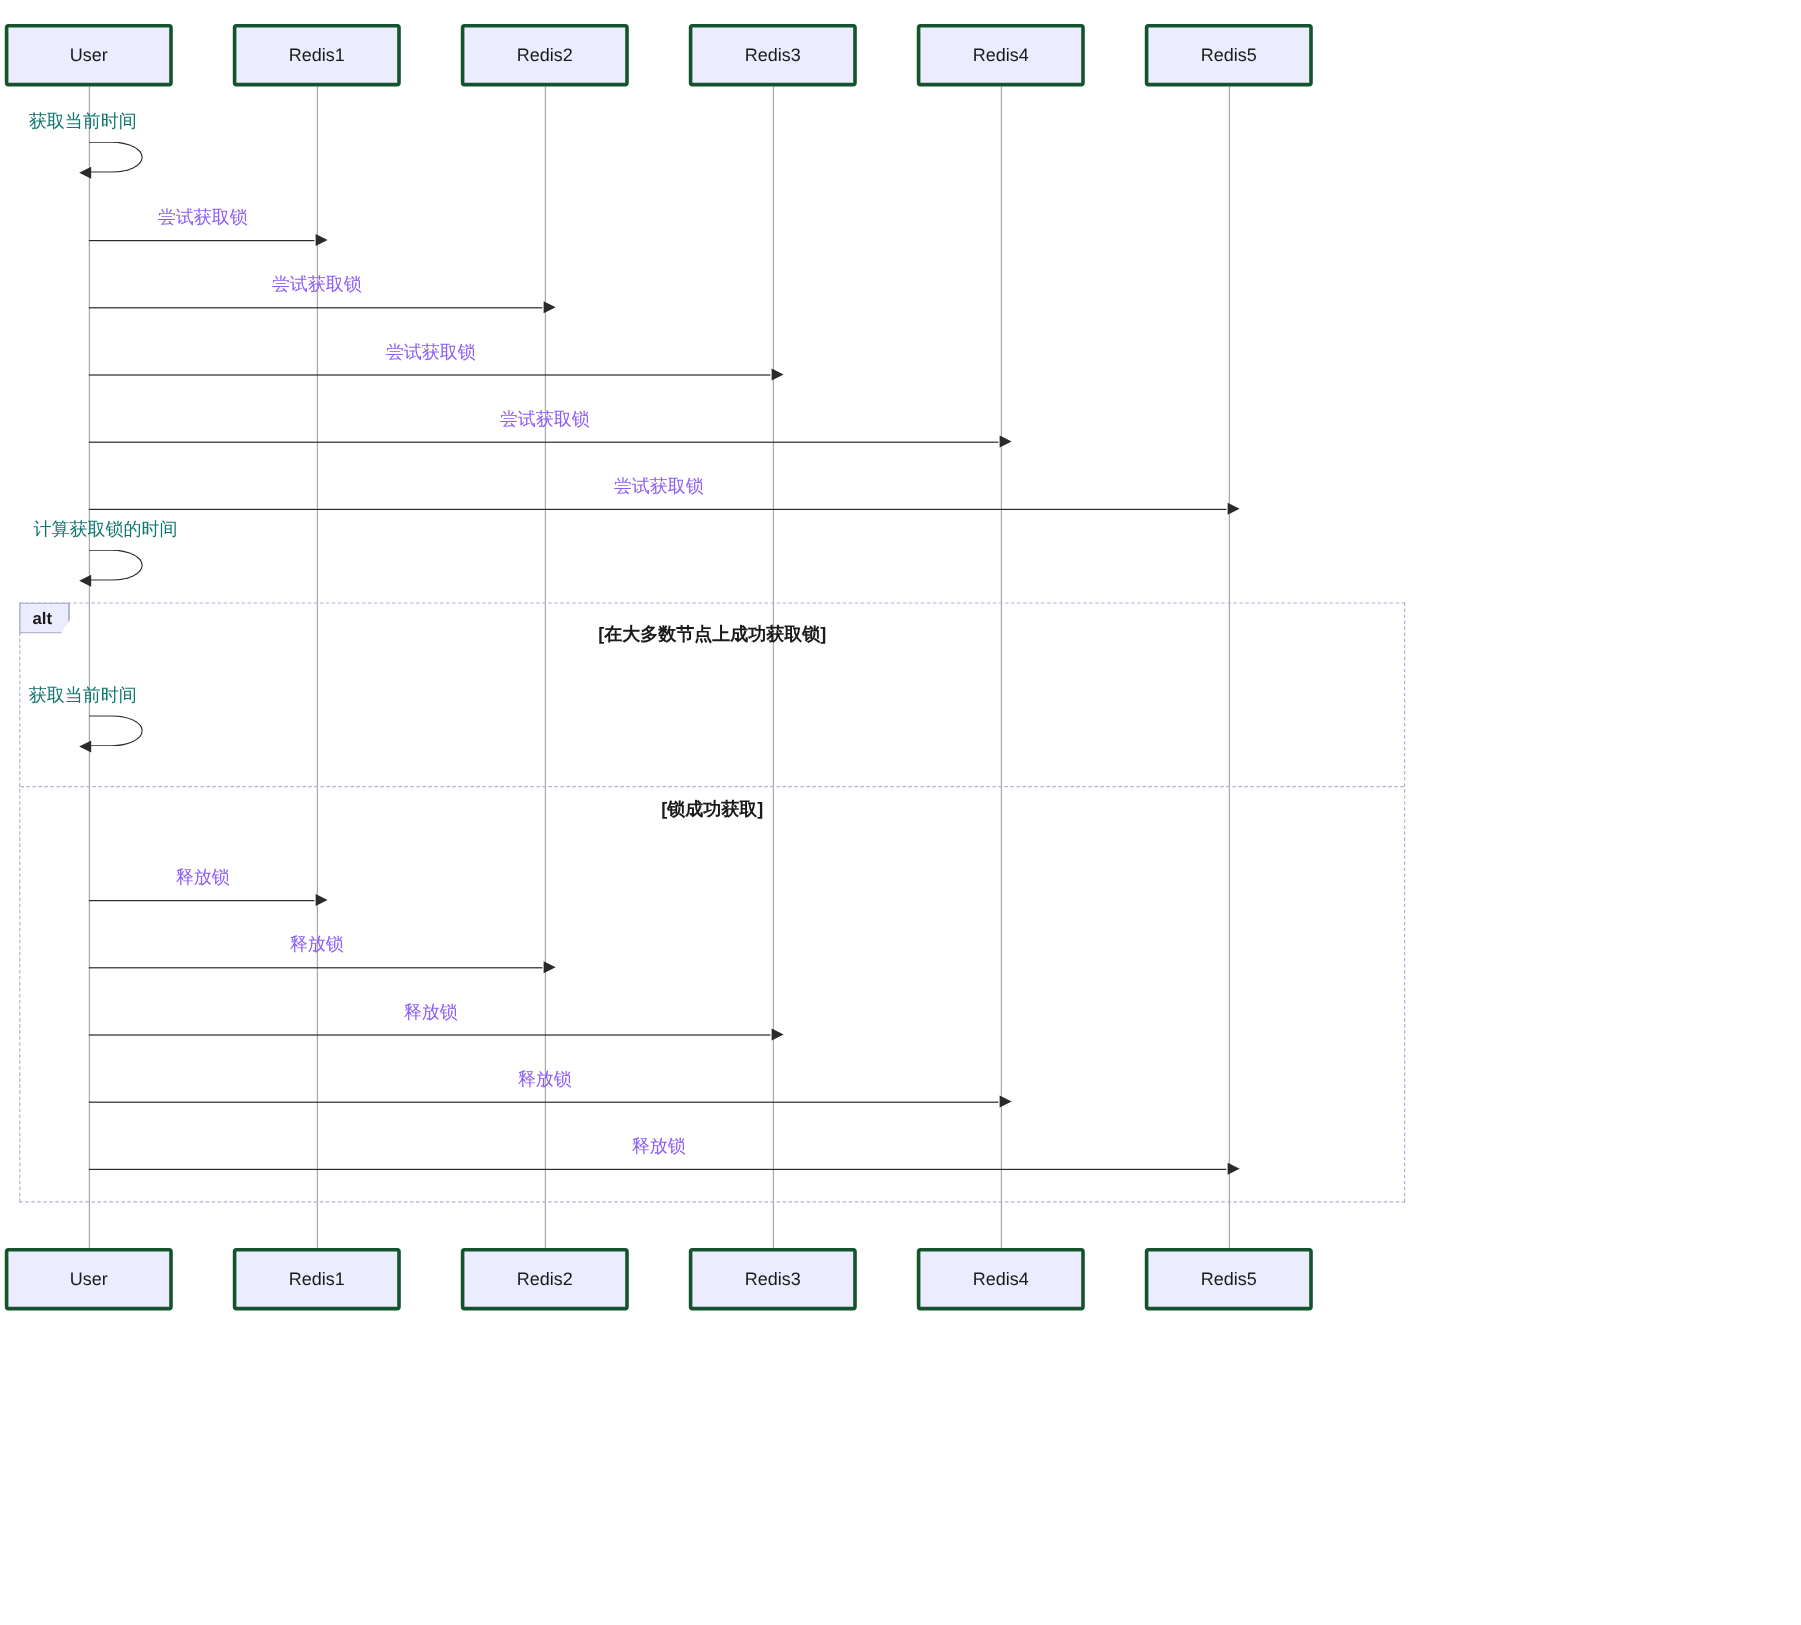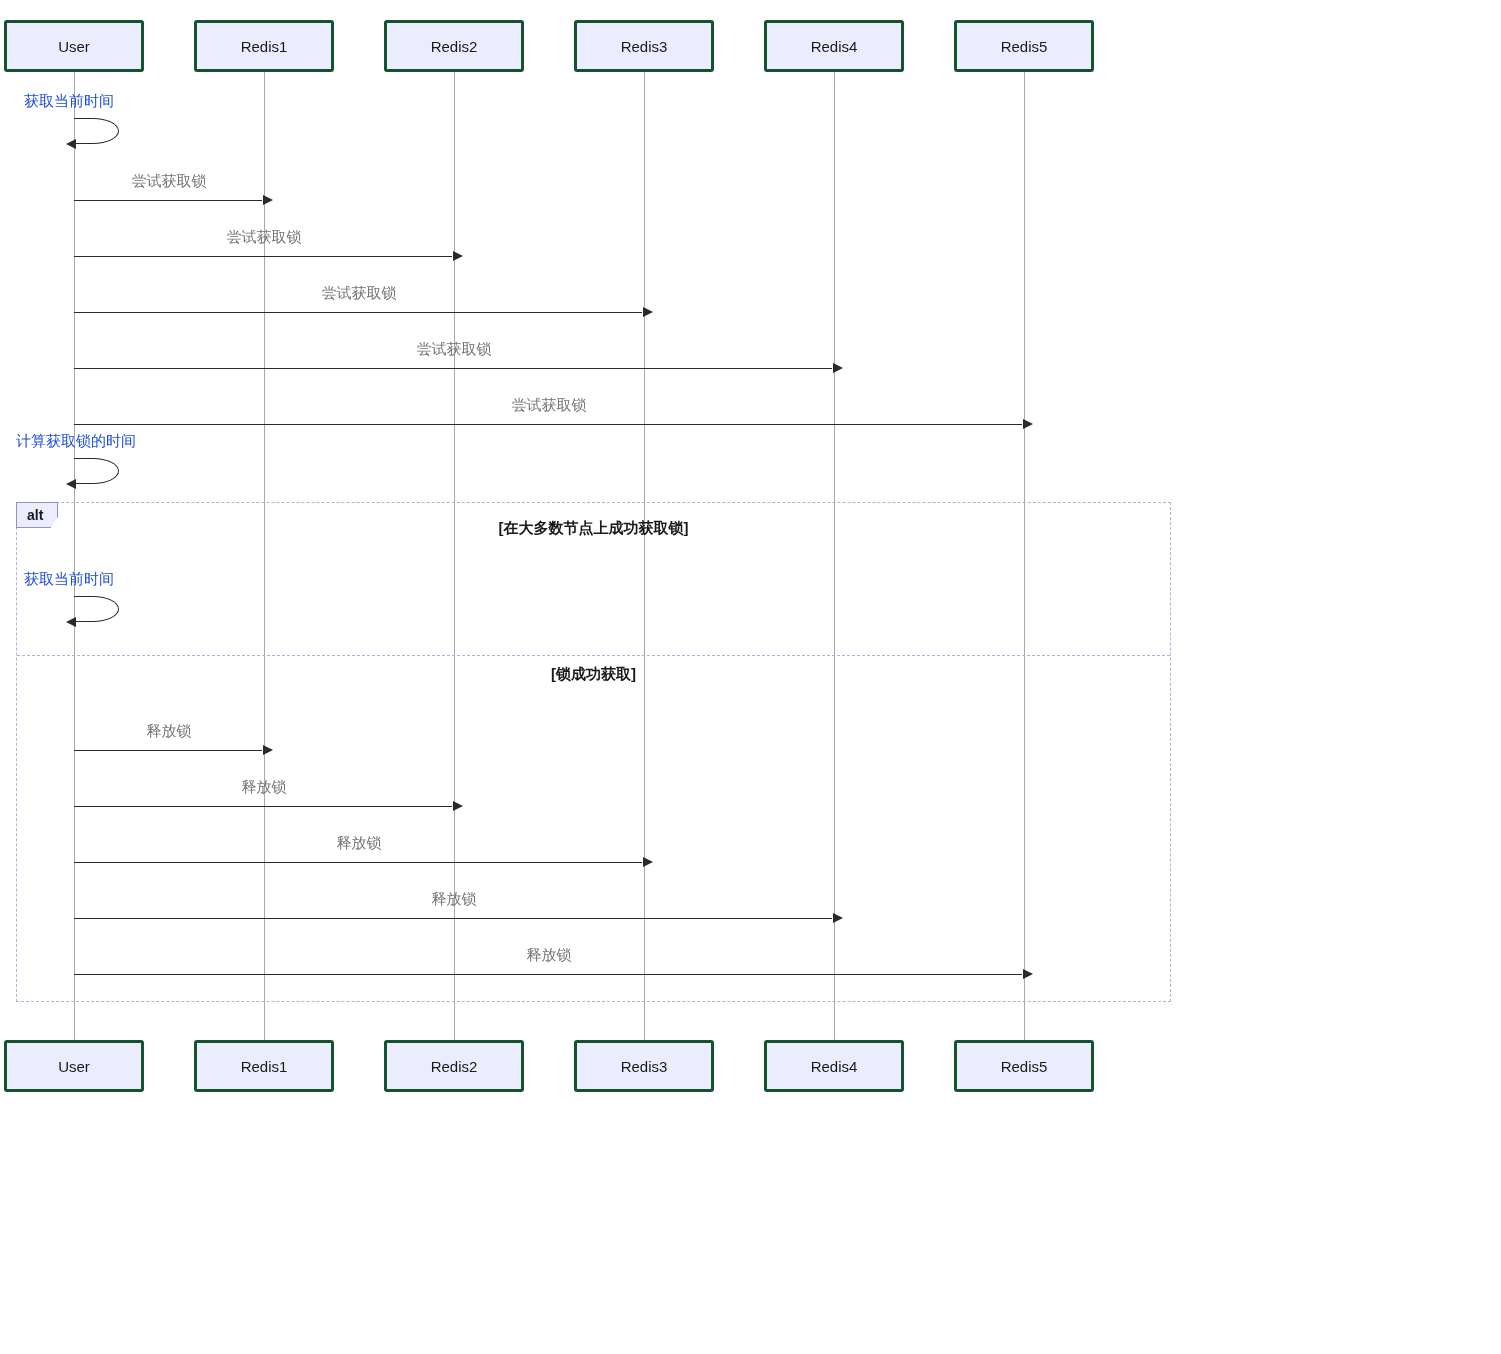--- a/index.html
+++ b/index.html
@@ -44,26 +44,26 @@
     border-top: 5px solid transparent;
     border-bottom: 5px solid transparent;
     border-left: 10px solid #2a2a2a;
     transform: translate(-1px, -5px);
   }
   .msg-label {
     position: absolute;
     text-align: center;
     white-space: nowrap;
     transform: translateX(-50%);
-    color: #737373;
+    color: #8b5cf6;
   }
   .self-label {
     position: absolute;
     white-space: nowrap;
-    color: #1d4ed8;
+    color: #0f766e;
   }
   
   .self-loop {
     position: absolute;
     width: 50px;
     height: 28px;
   }
   .self-loop .arc {
     position: absolute;
     border: 1.2px solid #2a2a2a;
@@ -161,21 +161,21 @@
       <span>Redis5</span>
     </div>
     <div class="actor-box" style="left:954px; top:1040px;">
       <span>Redis5</span>
     </div>
     <div class="self-label" style="left:24px; top:92px;">获取当前时间</div>
     <div class="self-loop" style="left:74px; top:118px;">
       <div class="arc"></div>
       <div class="tail-head"></div>
     </div>
-    <div class="self-label" style="left:16px; top:432px;">计算获取锁的时间</div>
+    <div class="self-label" style="left:28px; top:432px;">计算获取锁的时间</div>
     <div class="self-loop" style="left:74px; top:458px;">
       <div class="arc"></div>
       <div class="tail-head"></div>
     </div>
     <div class="self-label" style="left:24px; top:570px;">获取当前时间</div>
     <div class="self-loop" style="left:74px; top:596px;">
       <div class="arc"></div>
       <div class="tail-head"></div>
     </div>
     <div class="msg-label" style="left:169px; top:172px;">尝试获取锁</div>

